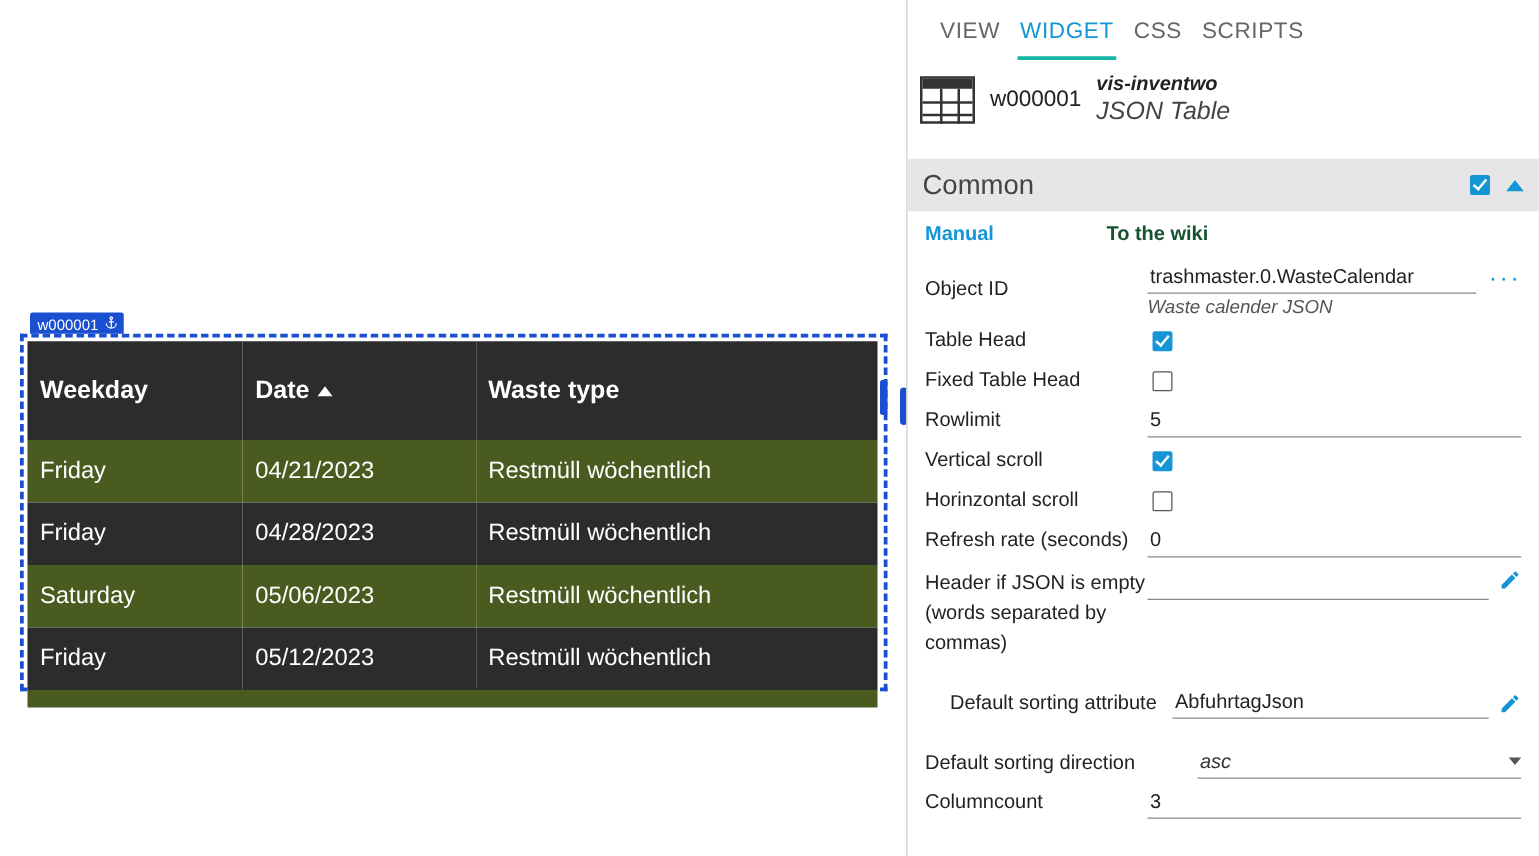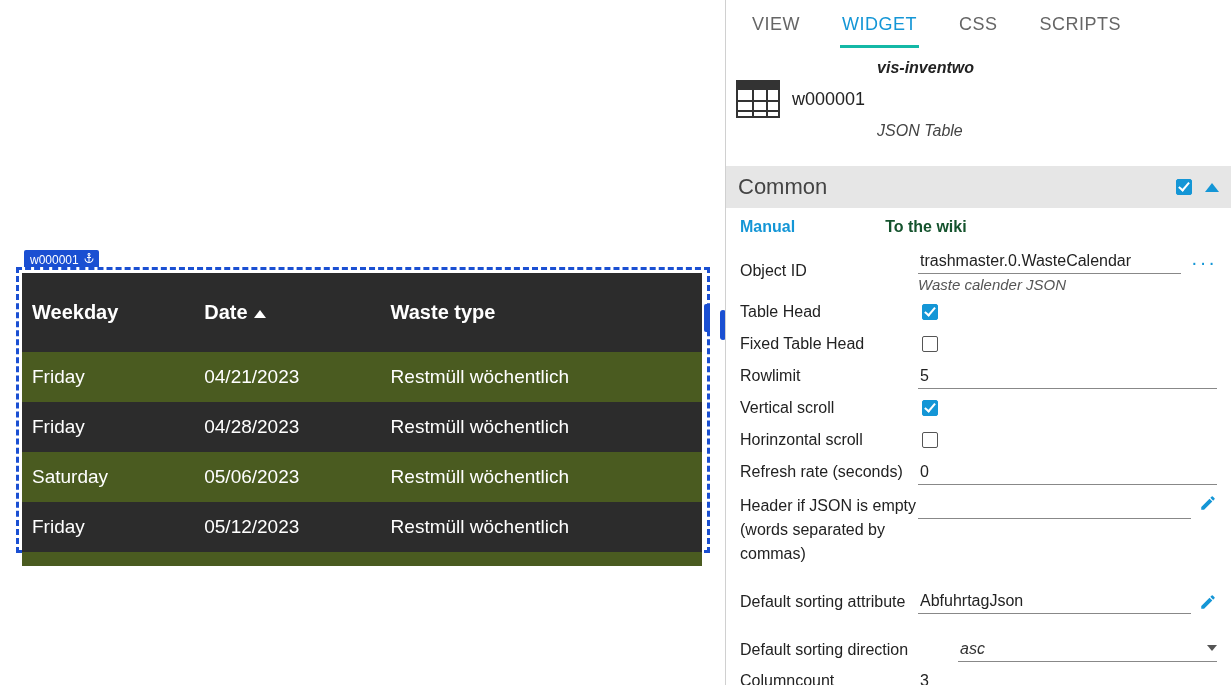--- a/index.html
+++ b/index.html
@@ -97,21 +97,21 @@
   .vdivider {
     position:absolute;
     left:720px; top:310px;
     width:6px; height:30px;
     background:#1a4fd2;
     border-radius:3px;
   }
 
   .tabs {
     display:flex;
-    gap:38px;
+    gap:12px;
     padding: 8px 0 0 24px;
     font-size: 18px;
     color:#666;
     letter-spacing:.5px;
   }
   .tabs .tab { padding: 6px 2px 10px 2px; cursor:pointer; }
   .tabs .tab.active {
     color:#1496d6;
     border-bottom: 3px solid #14b8a6;
   }
@@ -135,21 +135,21 @@
     background:#333;
   }
   .table-icon .gridline-h, .table-icon .gridline-v {
     position:absolute; background:#333;
   }
   .table-icon .gridline-h { left:0; width:100%; height:2px; }
   .table-icon .gridline-v { top:8px; height:28px; width:2px; }
   .widget-info .wid { font-size:18px; color:#222; }
   .widget-info .meta { display:flex; flex-direction:column; line-height:1.2; }
   .widget-info .brand { font-weight:700; font-style:italic; color:#222; font-size:16px;}
-  .widget-info .type  { font-style:italic; color:#444; font-size:16px;margin-top:44px;}
+  .widget-info .type  { font-style:italic; color:#444; font-size:20px;}
 
   .section {
     margin-top: 18px;
   }
   .section-header {
     background:#e6e6e6;
     padding:8px 12px;
     font-size:22px;
     color:#444;
     display:flex;
@@ -425,21 +425,21 @@
         <div class="prop-value" style="align-items:flex-start;">
           <input class="underline-field" value="" style="">
           <span class="pencil">
             <svg viewBox="0 0 24 24">
                 <path d="M3 17.25V21h3.75l11-11.02-3.75-3.75L3 17.25zM20.71 7.04a1 1 0 0 0 0-1.41l-2.34-2.34a1 1 0 0 0-1.41 0l-1.83 1.83 3.75 3.75 1.83-1.83z"></path>
               </svg>
           </span>
         </div>
       </div>
 
-      <div class="prop-row" style="align-items:flex-end; min-height:48px;">
+      <div class="prop-row" style="align-items:flex-end; min-height:48px;margin-left:20px;">
         <div class="prop-label">Default sorting attribute</div>
         <div class="prop-value">
           <input class="underline-field" value="AbfuhrtagJson" style="">
           <span class="pencil">
             <svg viewBox="0 0 24 24">
                 <path d="M3 17.25V21h3.75l11-11.02-3.75-3.75L3 17.25zM20.71 7.04a1 1 0 0 0 0-1.41l-2.34-2.34a1 1 0 0 0-1.41 0l-1.83 1.83 3.75 3.75 1.83-1.83z"></path>
               </svg>
           </span>
         </div>
       </div>

